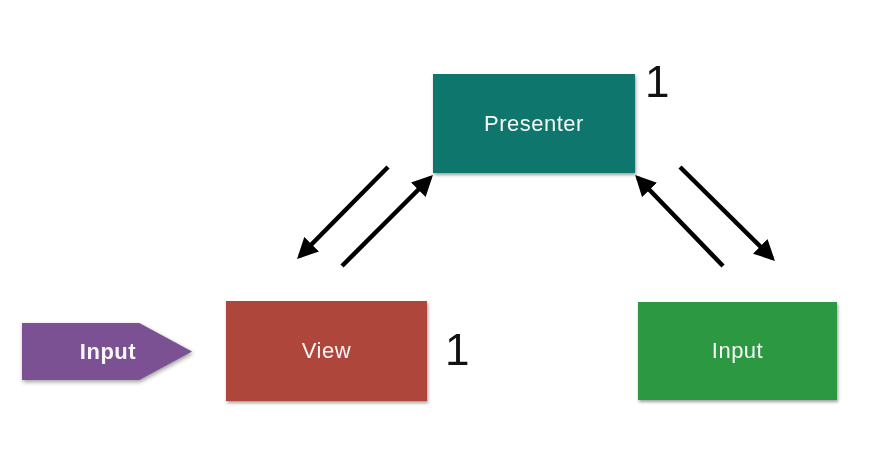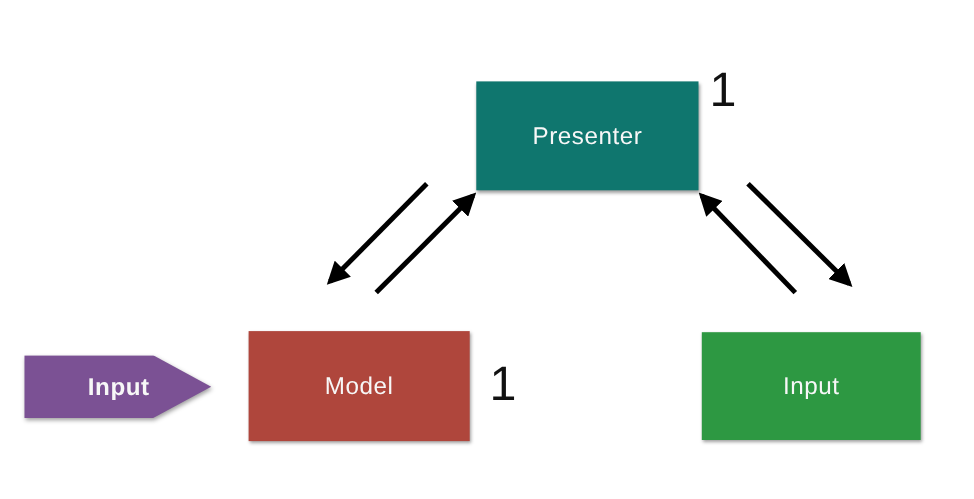--- a/index.html
+++ b/index.html
@@ -84,21 +84,21 @@
     <line class="edge" x1="680" y1="167" x2="772" y2="258" marker-end="url(#ah)" style="stroke: rgb(0, 0, 0);"></line>
   </svg>
 
   <div class="node node-presenter" style="background: #0f766e; color: rgb(247, 247, 247); margin-top: 37px;">
     <span>Presenter</span>
   </div>
 
   <div class="multiplicity mult-presenter">1</div>
 
   <div class="node node-view" style="background: rgb(175, 70, 60); color: rgb(247, 247, 247);">
-    <span>Model</span>
+    <span>View</span>
   </div>
 
   <div class="multiplicity mult-view">1</div>
 
   <div class="node node-model" style="background: rgb(45, 152, 66); color: rgb(247, 247, 247);">
     <span>Input</span>
   </div>
 
   <div class="pentagon-wrap">
     <div class="pentagon" style="background: rgb(123, 81, 148); color: rgb(247, 247, 247);">

